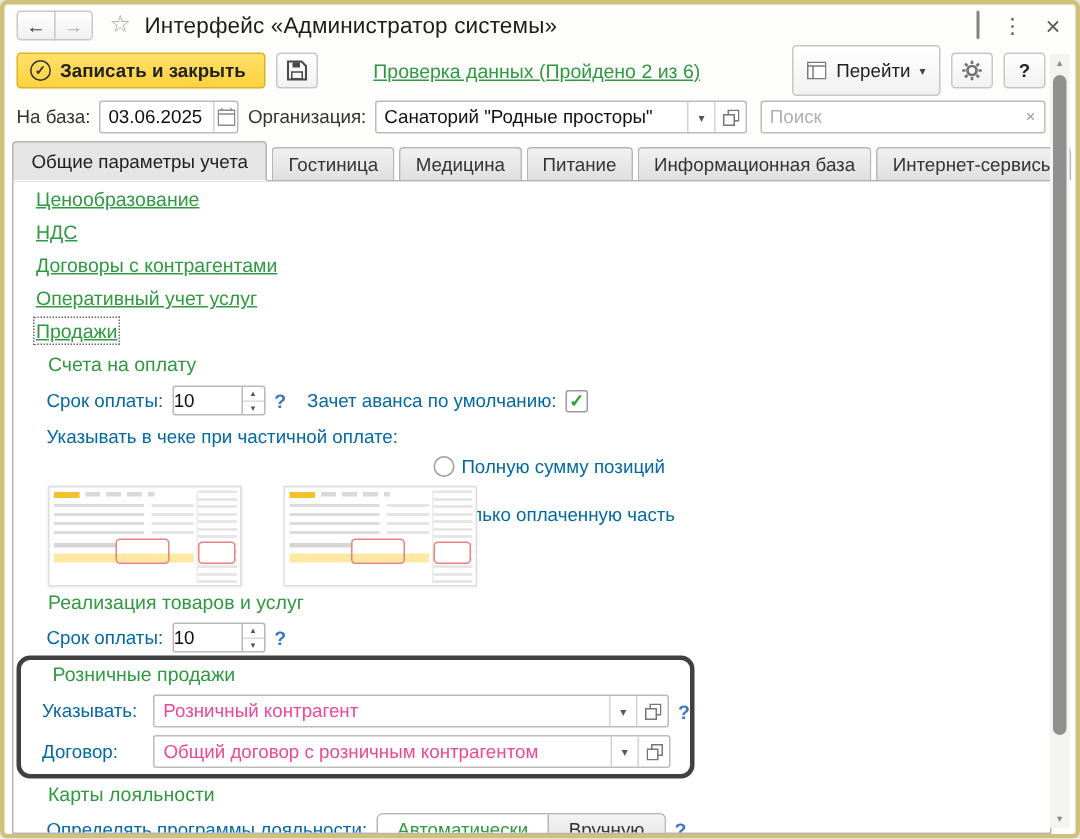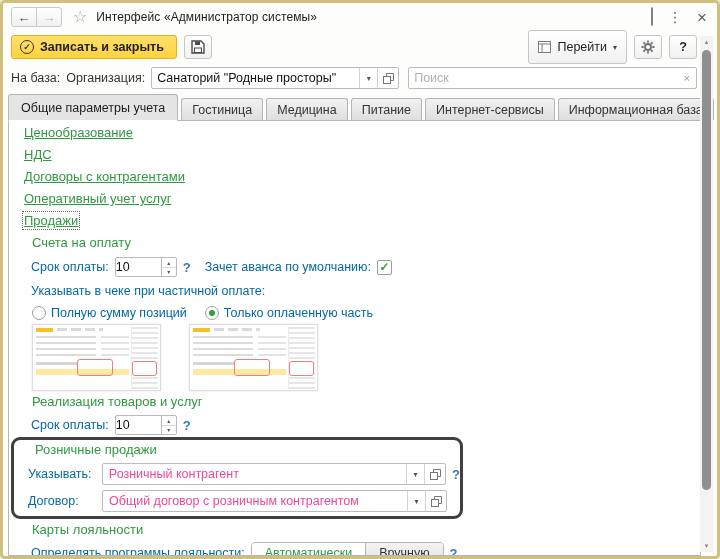--- a/index.html
+++ b/index.html
@@ -13,21 +13,21 @@
   }
 
   
   .titlebar{ height:28px; display:flex; align-items:center; padding:0 10px 0 8px; }
   .navpair{ display:flex; }
   .navbtn{ width:26px; height:20px; display:flex; align-items:center; justify-content:center;
     background:linear-gradient(#ffffff,#f0f0f0); border:1px solid #c9c9c9; font-size:13px; cursor:pointer; }
   .navbtn.back{ border-radius:3px 0 0 3px; color:#3c3c3c; }
   .navbtn.fwd{ border-radius:0 3px 3px 0; margin-left:-1px; color:#b3b3b3; }
   .star{ font-size:16px; color:#a3a3a3; margin:0 9px 0 11px; line-height:1; }
-  .wtitle{ font-size:12px; color:#1c1c1c; letter-spacing:.1px; }
+  .wtitle{ font-size:15px; color:#1c1c1c; letter-spacing:.1px; }
   .title-right{ margin-left:auto; display:flex; align-items:center; gap:15px; }
   .link-ring{ width:13px; height:8px; border:1.5px solid #828282; border-radius:5px; transform:rotate(-45deg); }
   .kebab{ font-size:14px; color:#5a5a5a; line-height:1; }
   .closex{ font-size:17px; color:#5a5a5a; line-height:1; }
 
   
   .toolbar{ height:32px; display:flex; align-items:center; padding:0 20px 0 8px; gap:7px; }
   .btn{ display:inline-flex; align-items:center; justify-content:center; gap:6px;
     height:24px; border:1px solid #c6c6c6; border-radius:3px;
     background:linear-gradient(#ffffff,#f1f1f1); font-size:12.5px; color:#222; cursor:pointer; }
@@ -81,21 +81,21 @@
 
   .numfield{ display:flex; width:62px; height:20px; border:1px solid #b9b9b9; border-radius:2px; background:#fff; }
   .numval{ flex:1; font-size:12.5px; color:#111; text-align:left; padding-right:3px; line-height:18px; }
   .spin{ width:15px; border-left:1px solid #b9b9b9; display:flex; flex-direction:column; }
   .spin span{ flex:1; display:flex; align-items:center; justify-content:center; font-size:6px; color:#555; cursor:pointer; }
   .spin span:first-child{ border-bottom:1px solid #d9d9d9; }
 
   .checkbox{ width:15px; height:15px; border:1px solid #9b9b9b; border-radius:2px; background:#fff;
     display:flex; align-items:center; justify-content:center; font-size:12px; font-weight:bold; color:#2fa039; cursor:pointer; }
 
-  .radios{ display:flex; align-items:center; gap:18px; height:17px; margin:0 0 3px 23px; }
+  .radios{ display:flex; align-items:center; gap:18px; height:17px; margin:0 0 3px 23px;flex-direction:column; }
   .radio{ display:flex; align-items:center; gap:5px; cursor:pointer; }
   .rdot{ width:14px; height:14px; border:1px solid #9e9e9e; border-radius:50%; background:#fff;
     display:flex; align-items:center; justify-content:center; }
   .radio.sel .rdot::after{ content:""; width:6px; height:6px; border-radius:50%; background:#2fa039; }
 
   .rcpt-label{ height:16px; margin:0 0 4px 22px; }
 
   
   .thumbs{ display:flex; gap:28px; margin:0 0 3px 23px; }
   .thumb{ position:relative; width:129px; height:67px; background:#fff; border:1px solid #dedede;
@@ -168,20 +168,21 @@
       <span class="chk-circle">✓</span>
       <span>Записать и закрыть</span>
     </div>
     <div class="btn btn-icon">
       <svg class="floppy-svg" width="14" height="14" viewBox="0 0 14 14">
           <path d="M1 1 h9 l3 3 v9 h-12 z" fill="none" stroke="#4a4a4a" stroke-width="1.4"></path>
           <rect x="4" y="1.5" width="5" height="3.5" fill="#4a4a4a"></rect>
           <rect x="3.5" y="8" width="7" height="4.5" fill="none" stroke="#4a4a4a"></rect>
         </svg>
     </div>
+    <span class="toolbar-link">Проверка данных (Пройдено 2 из 6)</span>
     <div class="toolbar-right">
       <div class="btn btn-goto">
         <svg width="13" height="12" viewBox="0 0 13 12">
             <rect x="0.5" y="0.5" width="12" height="11" fill="#fff" stroke="#7a7a7a"></rect>
             <line x1="0.5" y1="3" x2="12.5" y2="3" stroke="#7a7a7a"></line>
             <line x1="4" y1="3" x2="4" y2="11.5" stroke="#7a7a7a"></line>
           </svg>
         <span>Перейти</span>
         <span class="dd-caret">▾</span>
       </div>
@@ -194,20 +195,31 @@
           </svg>
       </div>
       <div class="btn btn-icon">
           <b>?</b>
         </div>
     </div>
   </div>
 
   <div class="filters">
     <span class="flabel">На база:</span>
+    <div class="fieldbox datebox">
+      <input value="03.06.2025" style="">
+      <span class="seg seg-cal">
+        <svg width="12" height="12" viewBox="0 0 12 12">
+            <rect x="0.5" y="1.5" width="11" height="10" fill="none" stroke="#8a8a8a"></rect>
+            <line x1="0.5" y1="4" x2="11.5" y2="4" stroke="#8a8a8a"></line>
+            <line x1="3" y1="0" x2="3" y2="2" stroke="#8a8a8a"></line>
+            <line x1="9" y1="0" x2="9" y2="2" stroke="#8a8a8a"></line>
+          </svg>
+      </span>
+    </div>
     <span class="flabel">Организация:</span>
     <div class="fieldbox orgbox">
       <span class="orgtext">Санаторий "Родные просторы"</span>
       <span class="seg seg-dd">
           <span>▾</span>
         </span>
       <span class="seg seg-open">
         <svg width="11" height="11" viewBox="0 0 11 11">
             <rect x="0.5" y="3.5" width="7" height="7" fill="#fff" stroke="#767676"></rect>
             <path d="M3.5 3.5 v-3 h7 v7 h-3" fill="none" stroke="#767676"></path>
@@ -218,22 +230,22 @@
       <input placeholder="Поиск" style="">
       <span class="seg seg-clear">×</span>
     </div>
   </div>
 
   <div class="tabs">
     <div class="tab active">Общие параметры учета</div>
     <div class="tab">Гостиница</div>
     <div class="tab">Медицина</div>
     <div class="tab">Питание</div>
+    <div class="tab">Информационная база</div>
     <div class="tab">Интернет-сервисы</div>
-    <div class="tab">Информационная база</div>
     <div class="tab">Пользователи</div>
   </div>
 
   <div class="panel">
 
     <div>
       <span class="link">Ценообразование</span>
       <span class="link">НДС</span>
       <span class="link">Договоры с контрагентами</span>
       <span class="link">Оперативный учет услуг</span>

